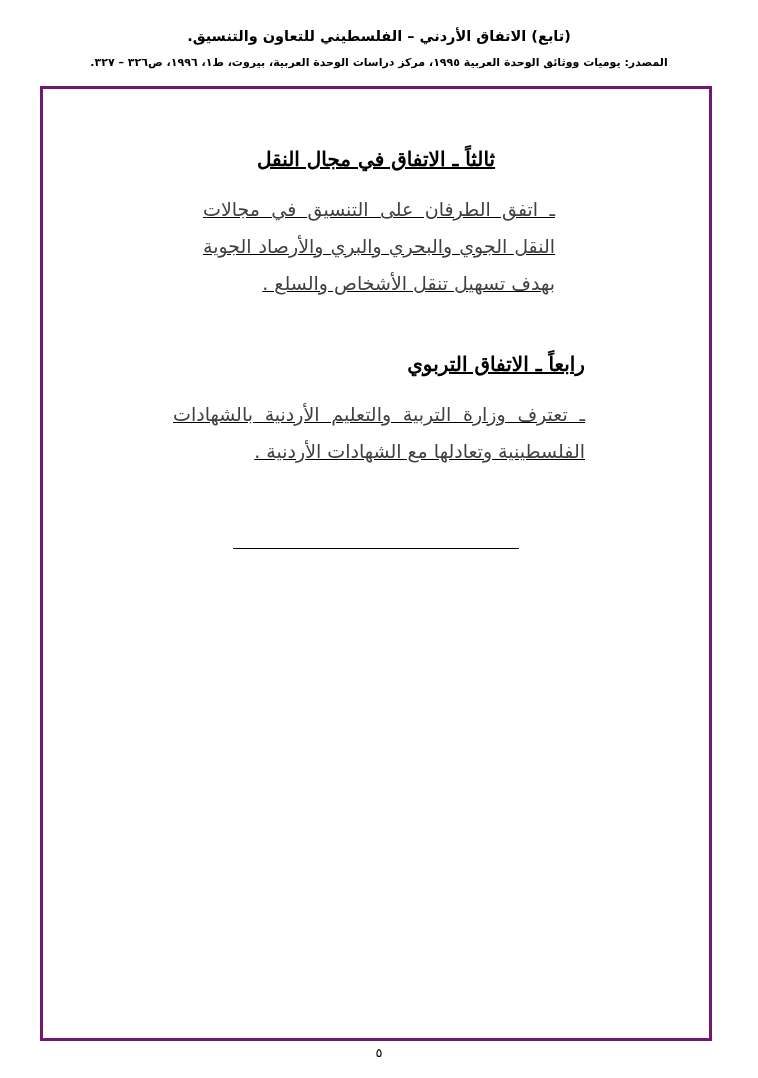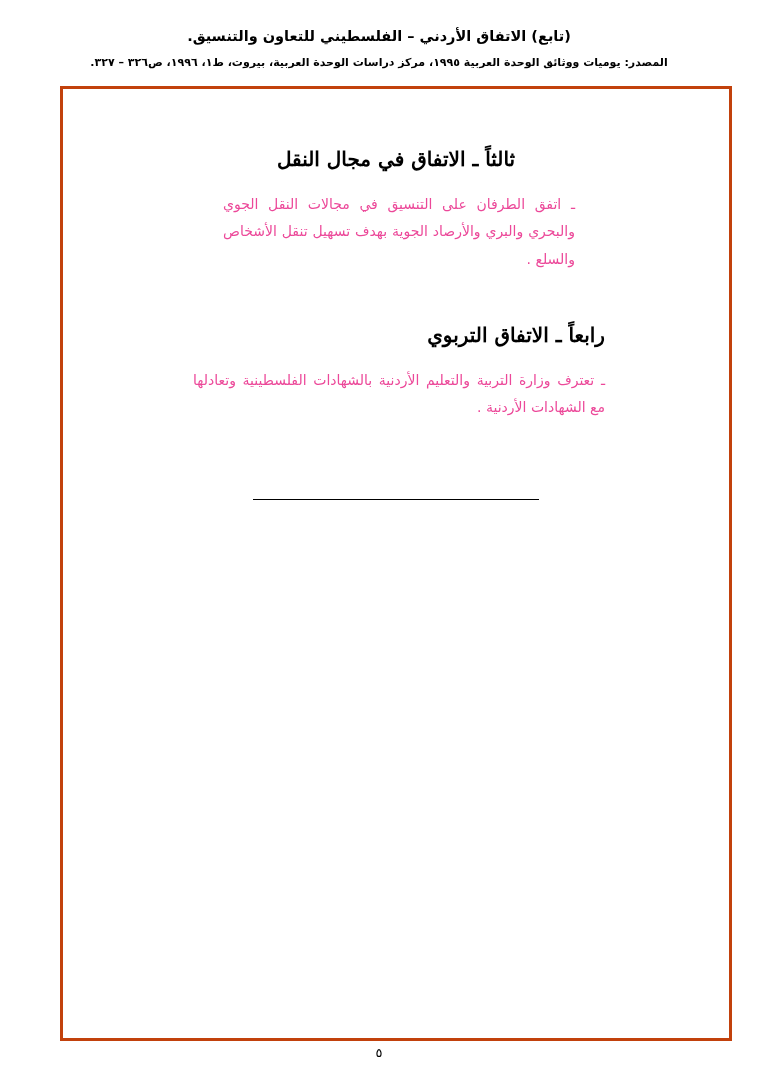--- a/index.html
+++ b/index.html
@@ -42,26 +42,27 @@
     line-height: 1.6;
     color: #000;
     margin-top: 6px;
     direction: rtl;
   }
 
   
   .frame {
     position: absolute;
     top: 86px;
-    left: 60px;
+    left: 40px;
     width: 672px;
     height: 955px;
-    border: 3px solid #c2410c;
+    border: 3px solid #701a75;
     box-sizing: border-box;
     background: #fff;
+    text-decoration: underline;
   }
   .frame-inner {
     padding: 56px 64px 0 64px;
     direction: rtl;
     text-align: right;
   }
 
   
   .section-heading {
     font-family: "DejaVu Serif", serif;
@@ -74,27 +75,27 @@
   }
   .section-heading.second {
     margin-top: 48px;
     text-align: right;
     padding-right: 60px;
   }
 
   
   .para {
     font-family: "DejaVu Sans", sans-serif;
-    font-size: 14px;
+    font-size: 19px;
     line-height: 1.95;
     text-align: justify;
     text-align-last: right;
     margin: 0 0 16px 0;
     padding: 0 90px 0 96px;
-    color: #ec4899;
+    color: #404040;
     direction: rtl;
   }
   .para.wide {
     padding: 0 60px 0 66px;
   }
 
   
   .rule-wrap {
     margin-top: 78px;
     display: flex;

